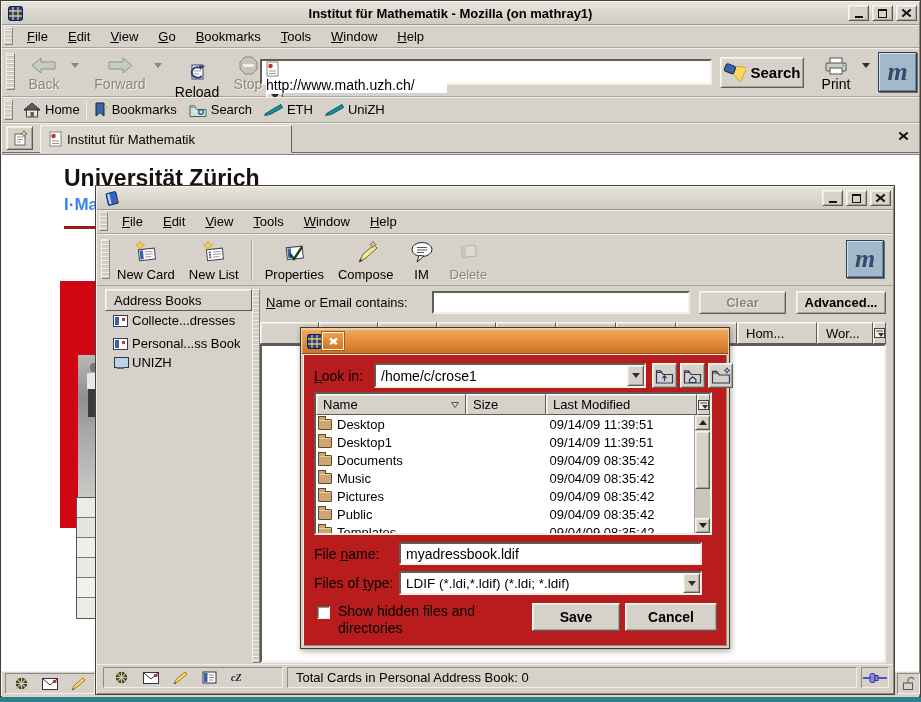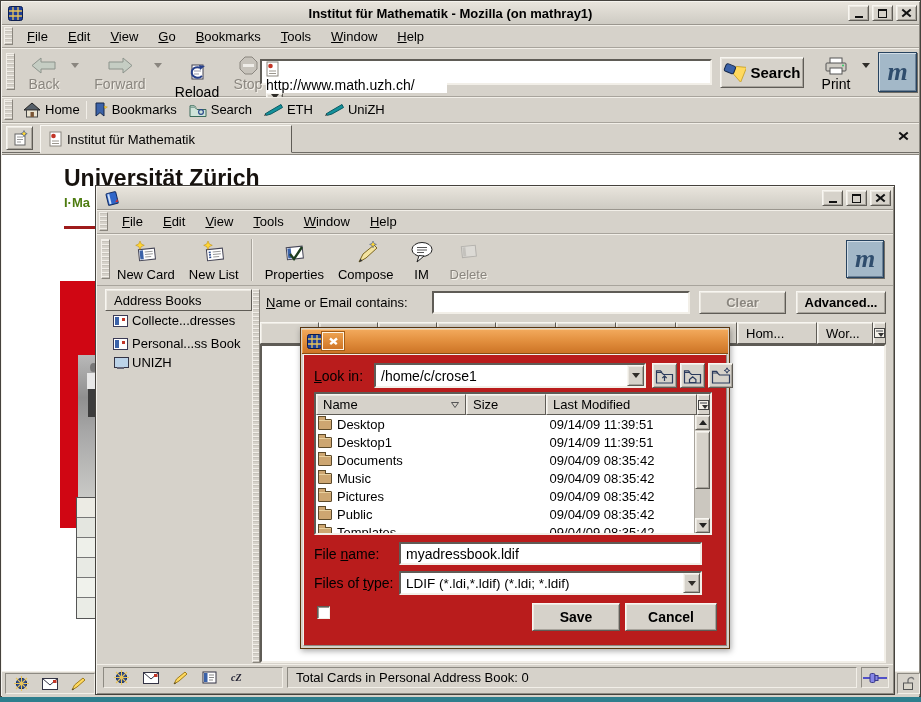--- a/index.html
+++ b/index.html
@@ -258,21 +258,21 @@
               <path d="M3 10h7M3 12.5h7" stroke="#9a968e"></path>
             </svg>
           </span>
         <span>Institut für Mathematik</span>
       </div>
       <span class="abs" style="left:896px;top:8px"><span class="gx" style="transform:scale(.85)"></span></span>
     </div>
 
     <div class="page" style="top:153px;height:517px">
       <div class="abs" style="left:62px;top:10px;font-size:23px;font-weight:bold;color:#17120e">Universität Zürich</div>
-      <div class="abs" style="left:62px;top:40px;font-size:13px;font-weight:bold;color:#4d7c0f">I·Ma</div>
+      <div class="abs" style="left:62px;top:40px;font-size:17px;font-weight:bold;color:#3b82f6">I·Ma</div>
       <div class="abs" style="left:62px;top:71px;width:36px;height:3px;background:#9e1b1b"></div>
       <div class="abs" style="left:58px;top:126px;width:39px;height:247px;background:#d00613"></div>
       <div class="abs" style="left:76px;top:200px;width:32px;height:142px;background:linear-gradient(180deg,#b9b9b9 0%,#8f8f8f 30%,#a8a8a8 55%,#c9c9c6 100%)">
         <div class="abs" style="left:9px;top:18px;width:12px;height:16px;background:#e8e8e8"></div>
         <div class="abs" style="left:10px;top:34px;width:10px;height:28px;background:#3c3c3c"></div>
         <div class="abs" style="left:12px;top:8px;width:7px;height:9px;background:#777;border-radius:50%"></div>
       </div>
       <div class="abs" style="left:74px;top:342px;width:33px;height:122px;border:1px solid #555;display:grid;grid-template-rows:repeat(6,1fr)">
         <div style="border-bottom:1px solid #777;background:#ecebe4"></div>
         <div style="border-bottom:1px solid #777;background:#e4e6e0"></div>
@@ -656,17 +656,18 @@
 
       <span class="abs" style="left:10px;top:220px;font-size:14px"><span>Files of </span><span style="text-decoration:underline">t</span><span>ype:</span></span>
       <div class="combo" style="left:95px;top:216px;width:303px;height:24px">
         <span class="val" style="font-size:13.5px">LDIF (*.ldi,*.ldif) (*.ldi; *.ldif)</span>
         <span class="cbtn raised" style="height:auto">
             <span class="tri"></span>
           </span>
       </div>
 
       <span class="abs cb" style="left:13px;top:251px"></span>
+      <span class="abs" style="left:34px;top:248px;width:175px;font-size:14px;line-height:17px">Show hidden files and directories</span>
       <span class="abs raised pbtn" style="left:228px;top:248px;width:88px;height:28px">Save</span>
       <span class="abs raised pbtn" style="left:321px;top:248px;width:92px;height:28px">Cancel</span>
     </div>
   </section>
 </div>
 
 </body></html>

